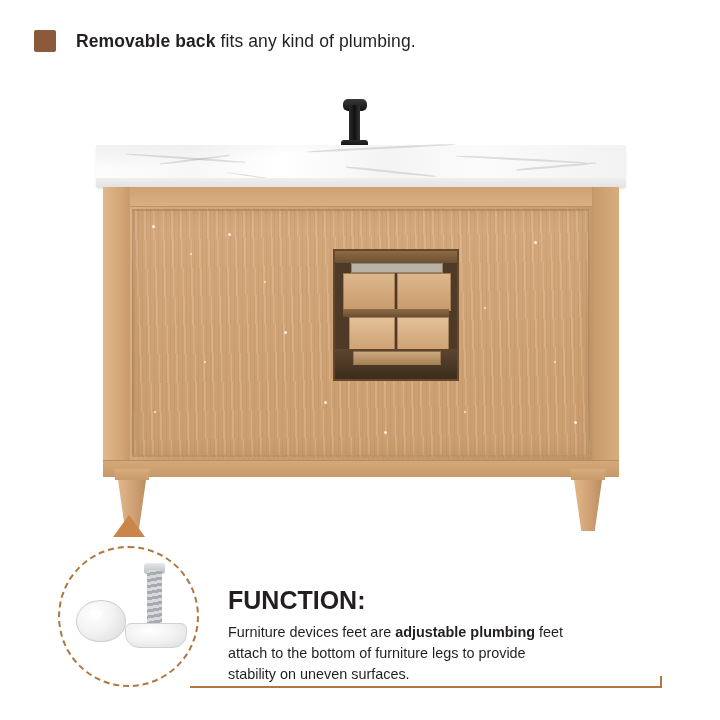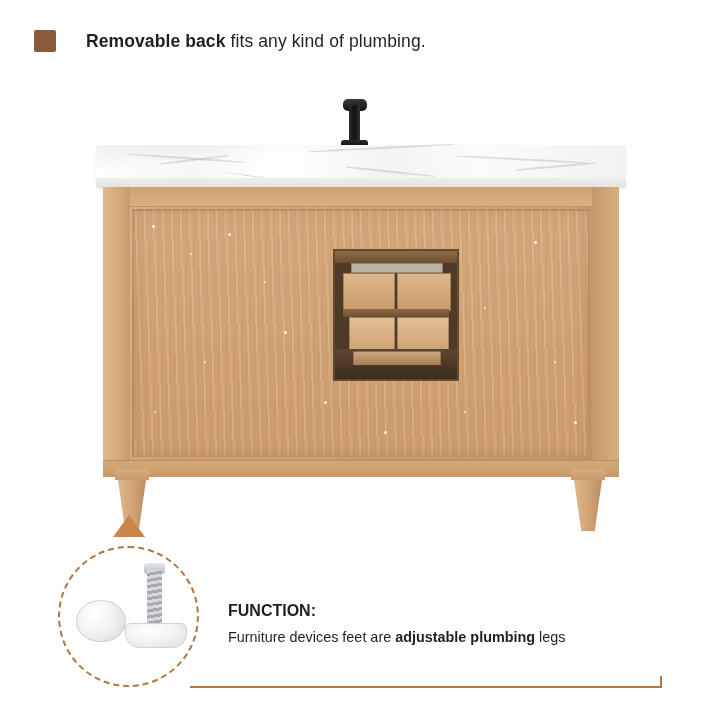--- a/index.html
+++ b/index.html
@@ -15,21 +15,21 @@
     position: relative;
   }
 
   
   .header {
     position: absolute;
     left: 34px;
     top: 30px;
     display: flex;
     align-items: center;
-    gap: 30px;
+    gap: 20px;
   }
   .bullet-square {
     width: 22px;
     height: 22px;
     background: #8a5a3b;
     border-radius: 2px;
     flex: none;
   }
   .header-text {
     font-size: 17.5px;
@@ -285,25 +285,24 @@
   }
 
   
   .function-block {
     position: absolute;
     left: 228px;
     top: 586px;
     width: 430px;
   }
   .function-title {
-    font-size: 16px;
+    font-size: 25px;
     font-weight: bold;
     color: #231f20;
     margin-bottom: 7px;
-    margin-top: 16px;
   }
   .function-body {
     font-size: 14.4px;
     line-height: 21px;
     color: #231f20;
   }
   .function-body b { font-weight: bold; }
 
   .underline-rule {
     position: absolute;
@@ -398,19 +397,20 @@
 <div class="pointer-triangle"></div>
 <div class="callout-circle"></div>
 <div class="foot-knob"></div>
 <div class="screw-cap"></div>
 <div class="screw-shaft"></div>
 <div class="screw-base"></div>
 
 <div class="function-block">
   <div class="function-title">FUNCTION:</div>
   <div class="function-body">
-    <span>Furniture devices feet are </span><b>adjustable plumbing</b><span> legs</span><br>
-    <br>
+    <span>Furniture devices feet are </span><b>adjustable plumbing</b><span> feet</span><br>
+    <span>attach to the bottom of furniture legs to provide</span><br>
+    <span>stability on uneven surfaces.</span>
   </div>
 </div>
 
 <div class="underline-rule"></div>
 <div class="underline-cap"></div>
 
 </body></html>

